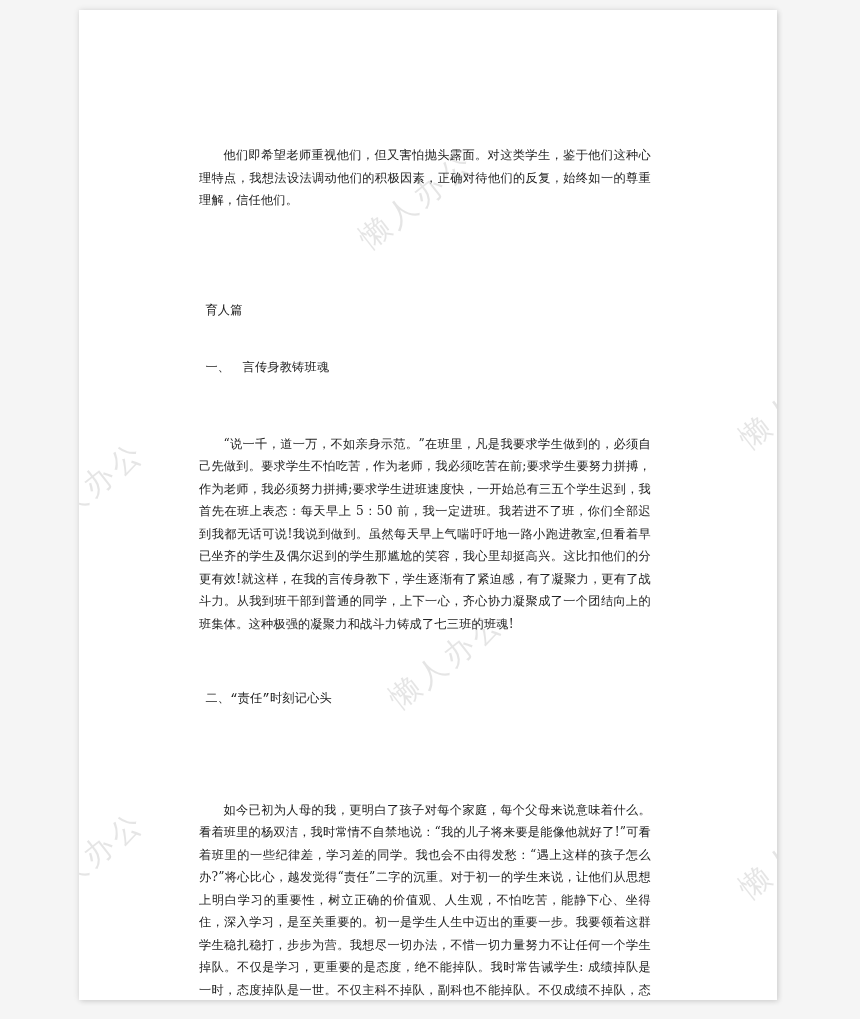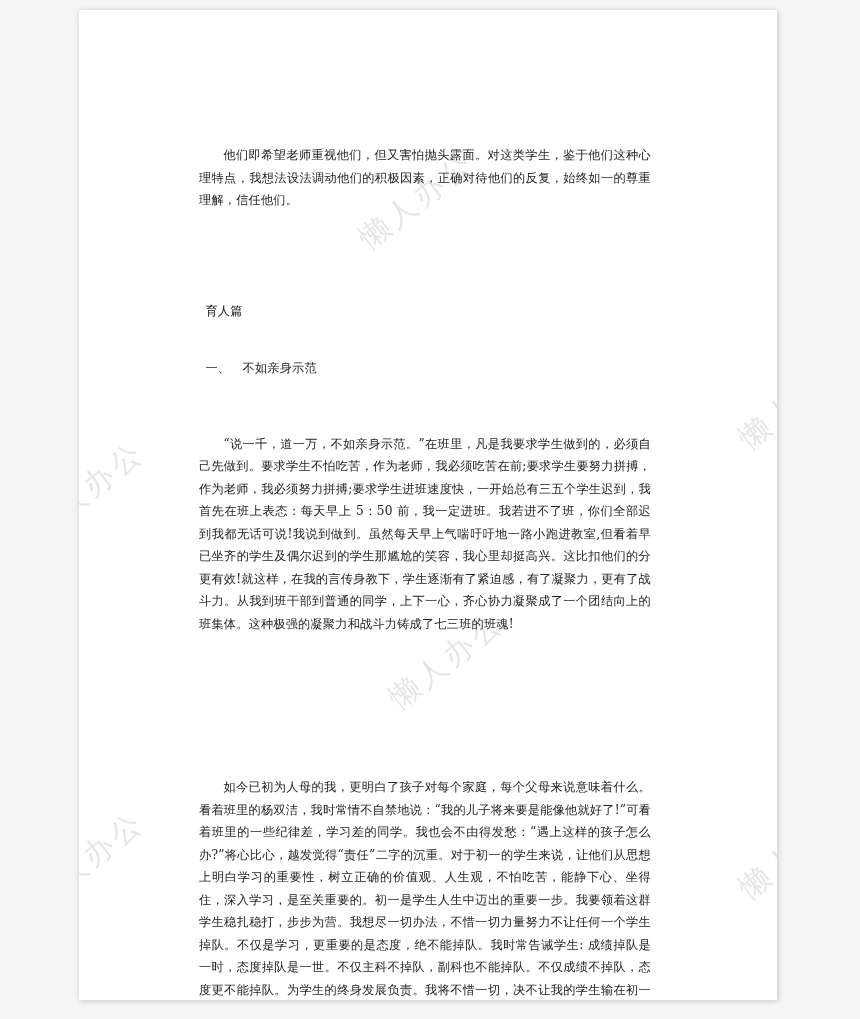--- a/index.html
+++ b/index.html
@@ -36,20 +36,21 @@
     }
     .para {
       margin: 18px;
       text-indent: 2em;
       text-align: justify;
     }
     .gap-lg { height: 35px; }
     .heading {
       margin: 0;
       text-indent: 2em;
+      font-family: Liberation Mono, monospace;
     }
     .watermark {
       position: absolute;
       color: rgba(0,0,0,0.10);
       font-size: 30px;
       font-family: "DejaVu Sans", "Liberation Sans", sans-serif;
       transform: rotate(-38deg);
       white-space: nowrap;
       pointer-events: none;
       letter-spacing: 4px;
@@ -66,21 +67,22 @@
   <div class="watermark" style="left:-60px; top:830px;">懒人办公</div>
   <div class="watermark" style="left:650px; top:370px;">懒人办公</div>
   <div class="watermark" style="left:650px; top:820px;">懒人办公</div>
 
   <div class="content">
     <p class="para">他们即希望老师重视他们，但又害怕抛头露面。对这类学生，鉴于他们这种心理特点，我想法设法调动他们的积极因素，正确对待他们的反复，始终如一的尊重理解，信任他们。</p>
     <div class="gap-lg"></div>
     <div class="gap-lg"></div>
     <p class="heading">育人篇</p>
     <div class="gap-lg"></div>
-    <p class="heading">一、　不如亲身示范</p>
+    <p class="heading">一、　言传身教铸班魂</p>
     <div class="gap-lg"></div>
     <p class="para">“说一千，道一万，不如亲身示范。”在班里，凡是我要求学生做到的，必须自己先做到。要求学生不怕吃苦，作为老师，我必须吃苦在前;要求学生要努力拼搏，作为老师，我必须努力拼搏;要求学生进班速度快，一开始总有三五个学生迟到，我首先在班上表态：每天早上 5：50 前，我一定进班。我若进不了班，你们全部迟到我都无话可说!我说到做到。虽然每天早上气喘吁吁地一路小跑进教室,但看着早已坐齐的学生及偶尔迟到的学生那尴尬的笑容，我心里却挺高兴。这比扣他们的分更有效!就这样，在我的言传身教下，学生逐渐有了紧迫感，有了凝聚力，更有了战斗力。从我到班干部到普通的同学，上下一心，齐心协力凝聚成了一个团结向上的班集体。这种极强的凝聚力和战斗力铸成了七三班的班魂!</p>
     <div class="gap-lg"></div>
+    <p class="heading">二、“责任”时刻记心头</p>
     <div class="gap-lg"></div>
     <div class="gap-lg"></div>
     <p class="para">如今已初为人母的我，更明白了孩子对每个家庭，每个父母来说意味着什么。看着班里的杨双洁，我时常情不自禁地说：“我的儿子将来要是能像他就好了!”可看着班里的一些纪律差，学习差的同学。我也会不由得发愁：“遇上这样的孩子怎么办?”将心比心，越发觉得“责任”二字的沉重。对于初一的学生来说，让他们从思想上明白学习的重要性，树立正确的价值观、人生观，不怕吃苦，能静下心、坐得住，深入学习，是至关重要的。初一是学生人生中迈出的重要一步。我要领着这群学生稳扎稳打，步步为营。我想尽一切办法，不惜一切力量努力不让任何一个学生掉队。不仅是学习，更重要的是态度，绝不能掉队。我时常告诫学生: 成绩掉队是一时，态度掉队是一世。不仅主科不掉队，副科也不能掉队。不仅成绩不掉队，态度更不能掉队。为学生的终身发展负责。我将不惜一切，决不让我的学生输在初一这条起跑线上。我要领着他们跑起来，不断加速的跑起来，挑战自我极限。</p>
   </div>
 </div>
 
 </body></html>

